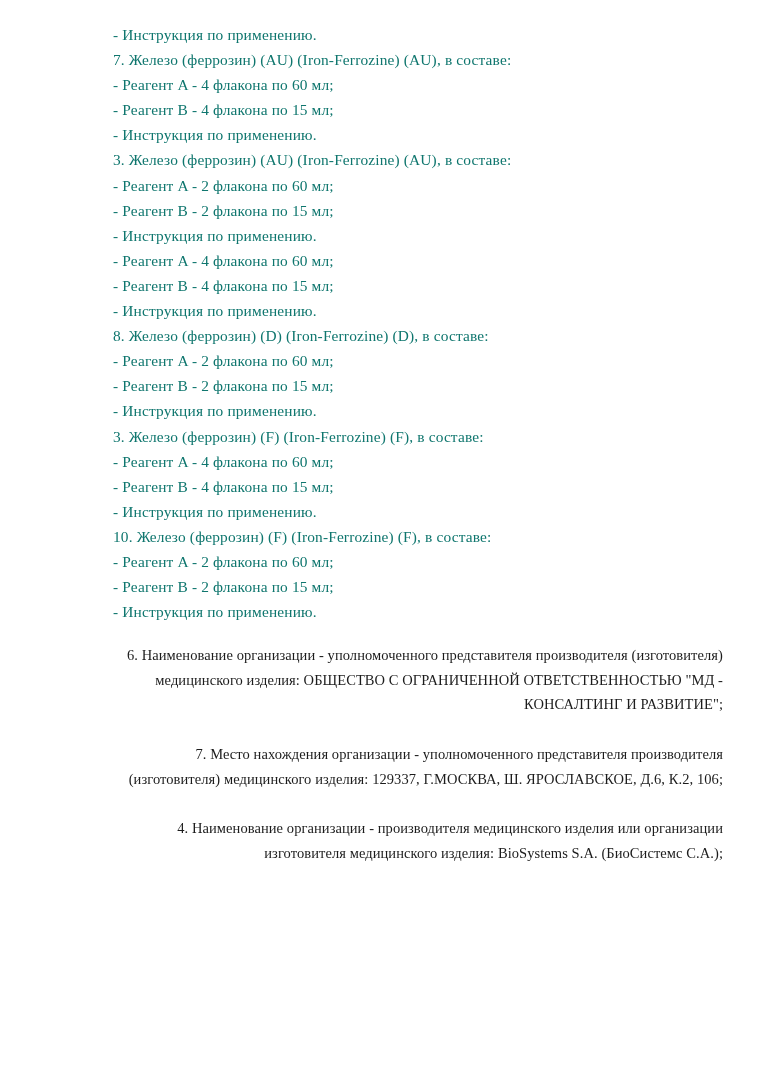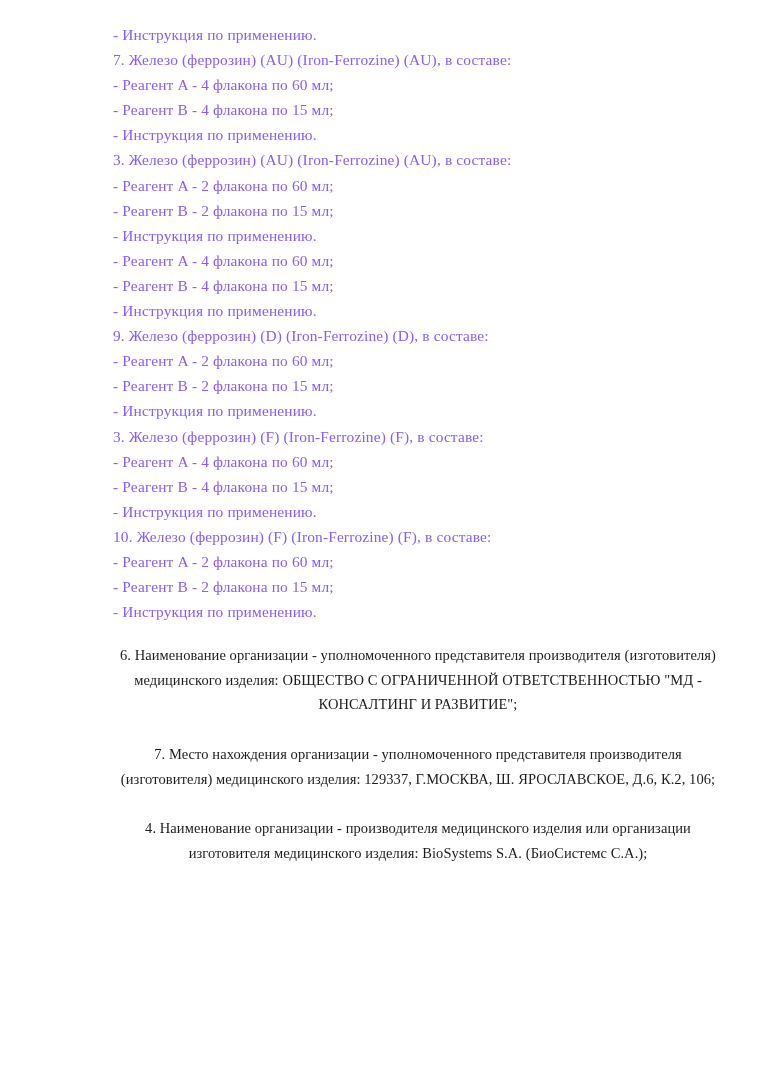--- a/index.html
+++ b/index.html
@@ -25,34 +25,34 @@
   
   .kit-list {
     margin: 0;
     padding: 0;
     list-style: none;
   }
   .kit-line {
     font-size: 15.4px;
     line-height: 25.1px;
     white-space: nowrap;
-    color: #8b5cf6;
+    color: #0f766e;
     letter-spacing: 0.01em;
   }
   
   .para-block {
     margin-top: 19px;
   }
   .para {
     font-size: 14.5px;
     line-height: 24.6px;
     max-width: 628px;
     margin: 0 15px 25px 0;
     color: #1c1c1c;
-    text-align: center;
+    text-align: right;
     letter-spacing: 0.005em;
   }
   .para:last-child {
     margin-bottom: 0;
   }
 </style>
 </head>
 <body>
 
 <div class="page">
@@ -63,21 +63,21 @@
     <div class="kit-line">- Реагент A - 4 флакона по 60 мл;</div>
     <div class="kit-line">- Реагент B - 4 флакона по 15 мл;</div>
     <div class="kit-line">- Инструкция по применению.</div>
     <div class="kit-line">3. Железо (феррозин) (AU) (Iron-Ferrozine) (AU), в составе:</div>
     <div class="kit-line">- Реагент A - 2 флакона по 60 мл;</div>
     <div class="kit-line">- Реагент B - 2 флакона по 15 мл;</div>
     <div class="kit-line">- Инструкция по применению.</div>
     <div class="kit-line">- Реагент A - 4 флакона по 60 мл;</div>
     <div class="kit-line">- Реагент B - 4 флакона по 15 мл;</div>
     <div class="kit-line">- Инструкция по применению.</div>
-    <div class="kit-line">9. Железо (феррозин) (D) (Iron-Ferrozine) (D), в составе:</div>
+    <div class="kit-line">8. Железо (феррозин) (D) (Iron-Ferrozine) (D), в составе:</div>
     <div class="kit-line">- Реагент A - 2 флакона по 60 мл;</div>
     <div class="kit-line">- Реагент B - 2 флакона по 15 мл;</div>
     <div class="kit-line">- Инструкция по применению.</div>
     <div class="kit-line">3. Железо (феррозин) (F) (Iron-Ferrozine) (F), в составе:</div>
     <div class="kit-line">- Реагент A - 4 флакона по 60 мл;</div>
     <div class="kit-line">- Реагент B - 4 флакона по 15 мл;</div>
     <div class="kit-line">- Инструкция по применению.</div>
     <div class="kit-line">10. Железо (феррозин) (F) (Iron-Ferrozine) (F), в составе:</div>
     <div class="kit-line">- Реагент A - 2 флакона по 60 мл;</div>
     <div class="kit-line">- Реагент B - 2 флакона по 15 мл;</div>

